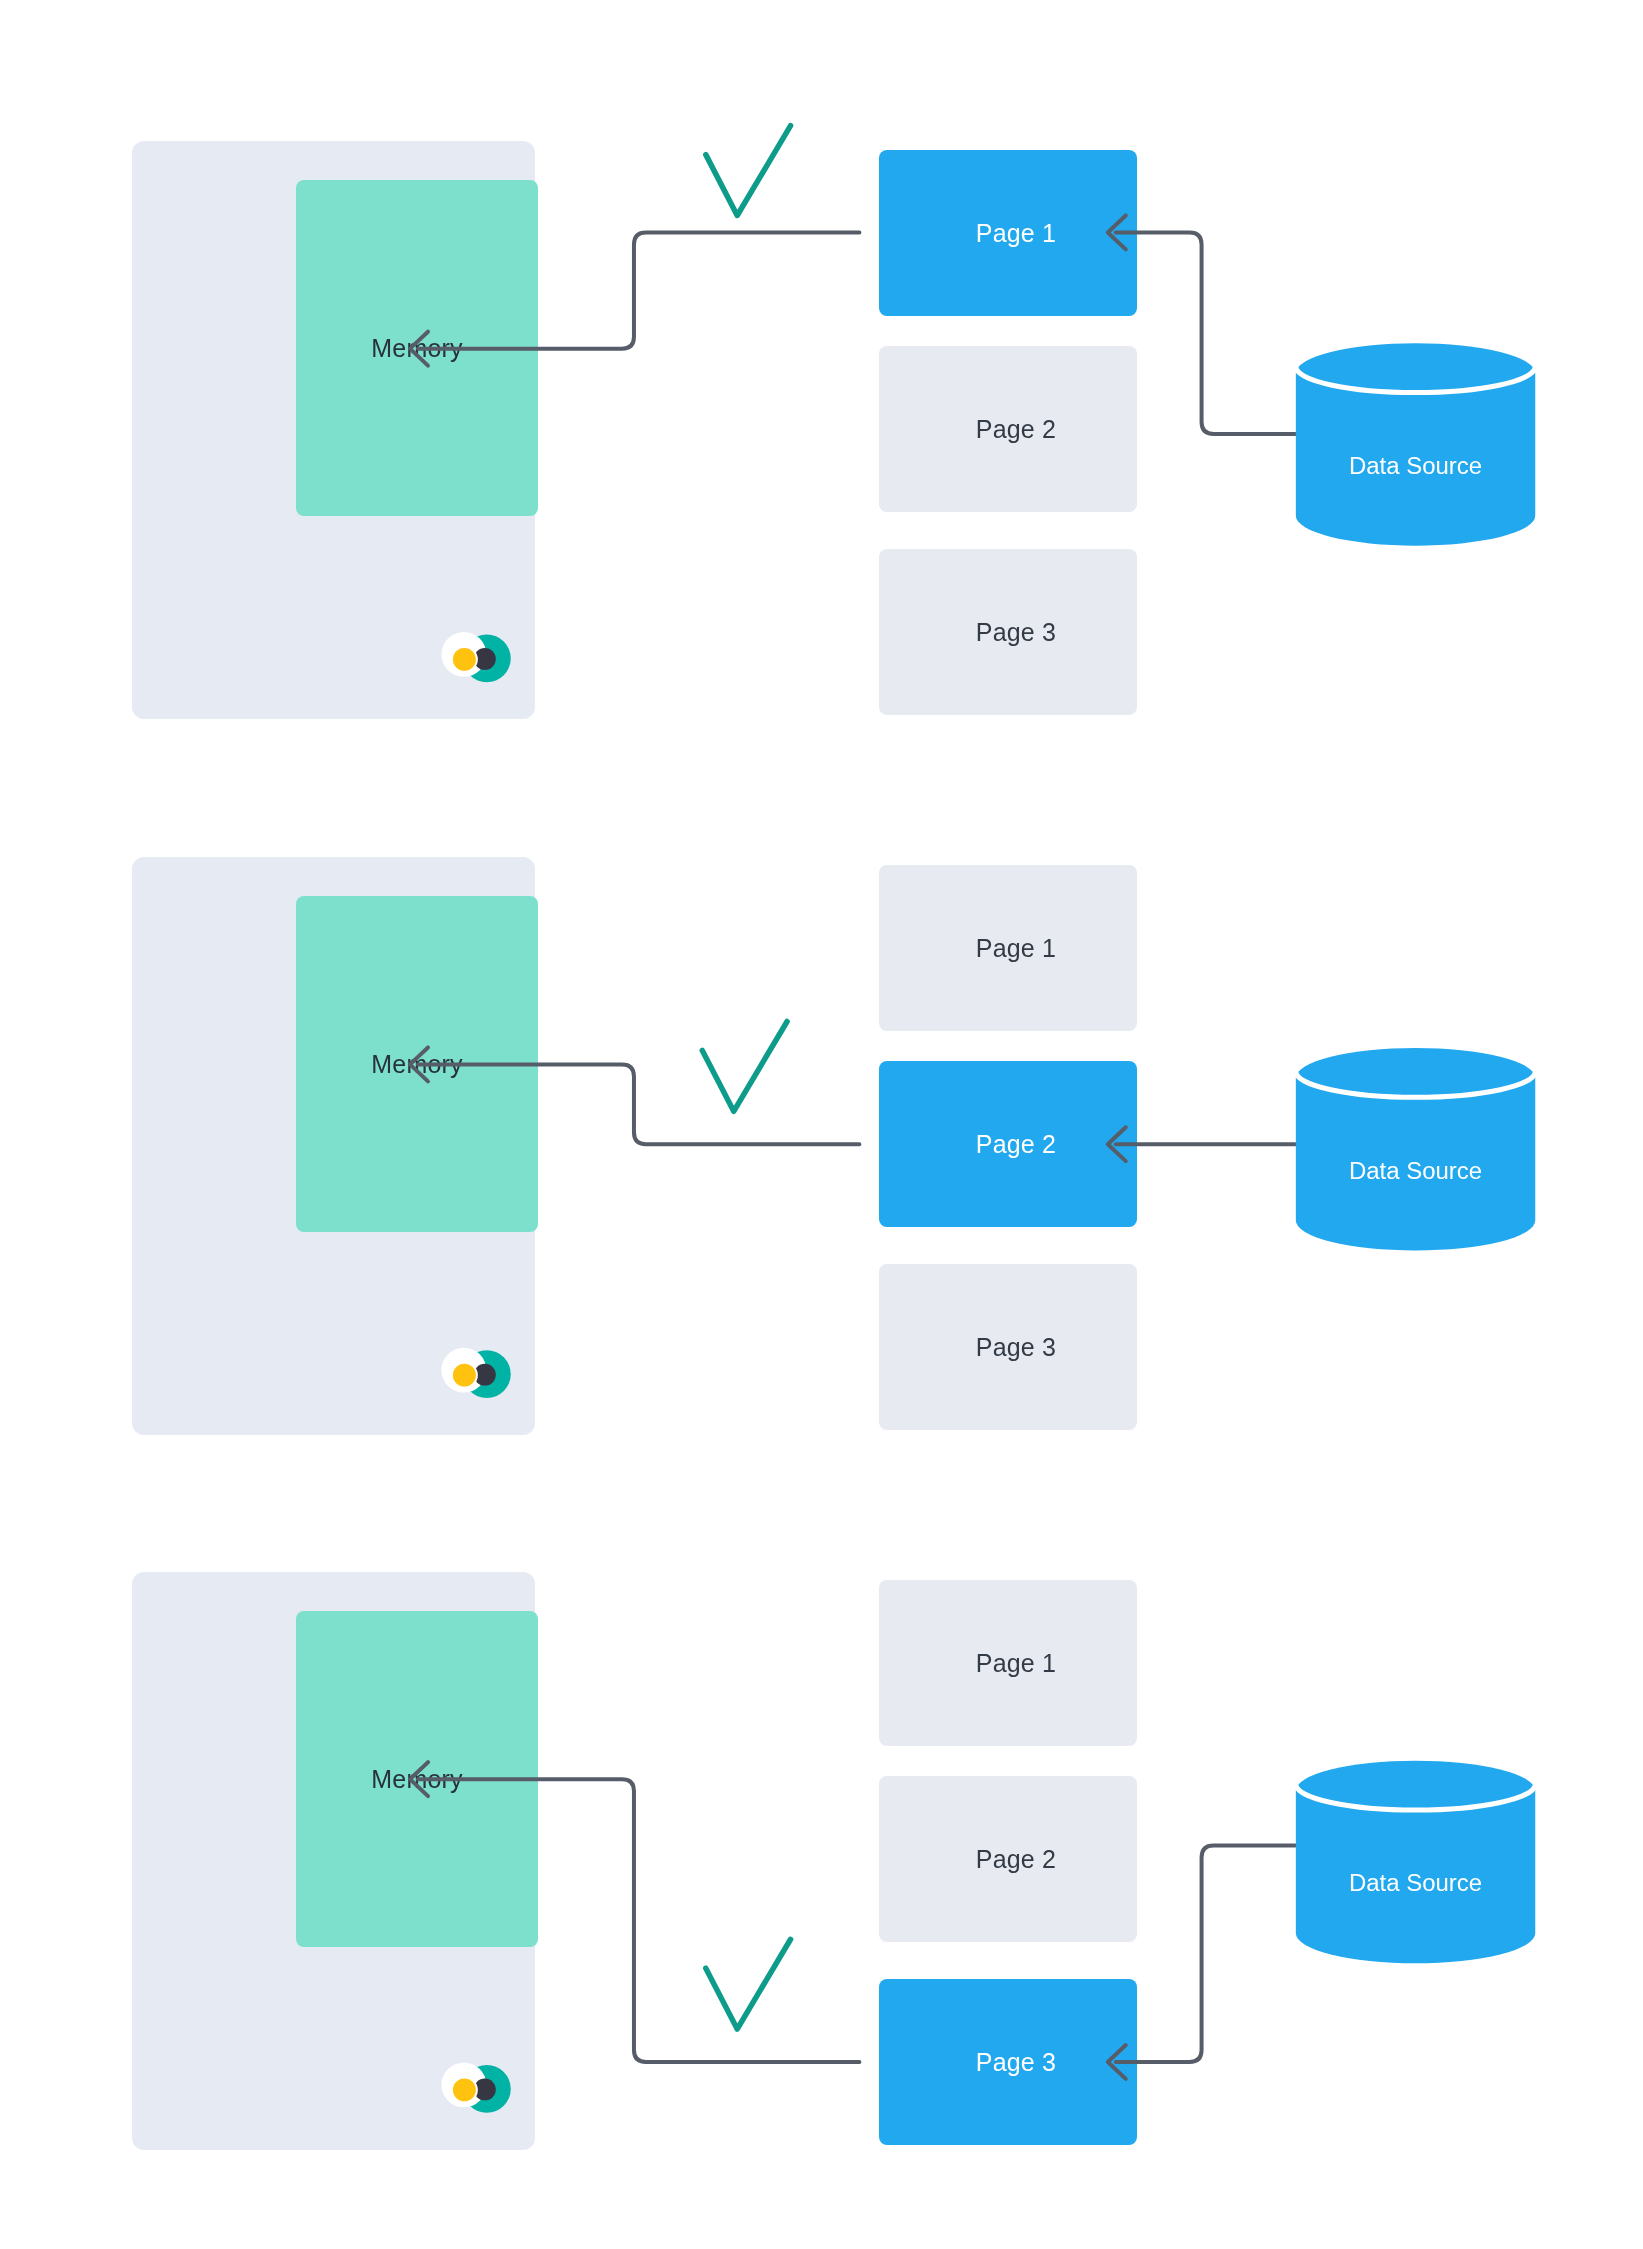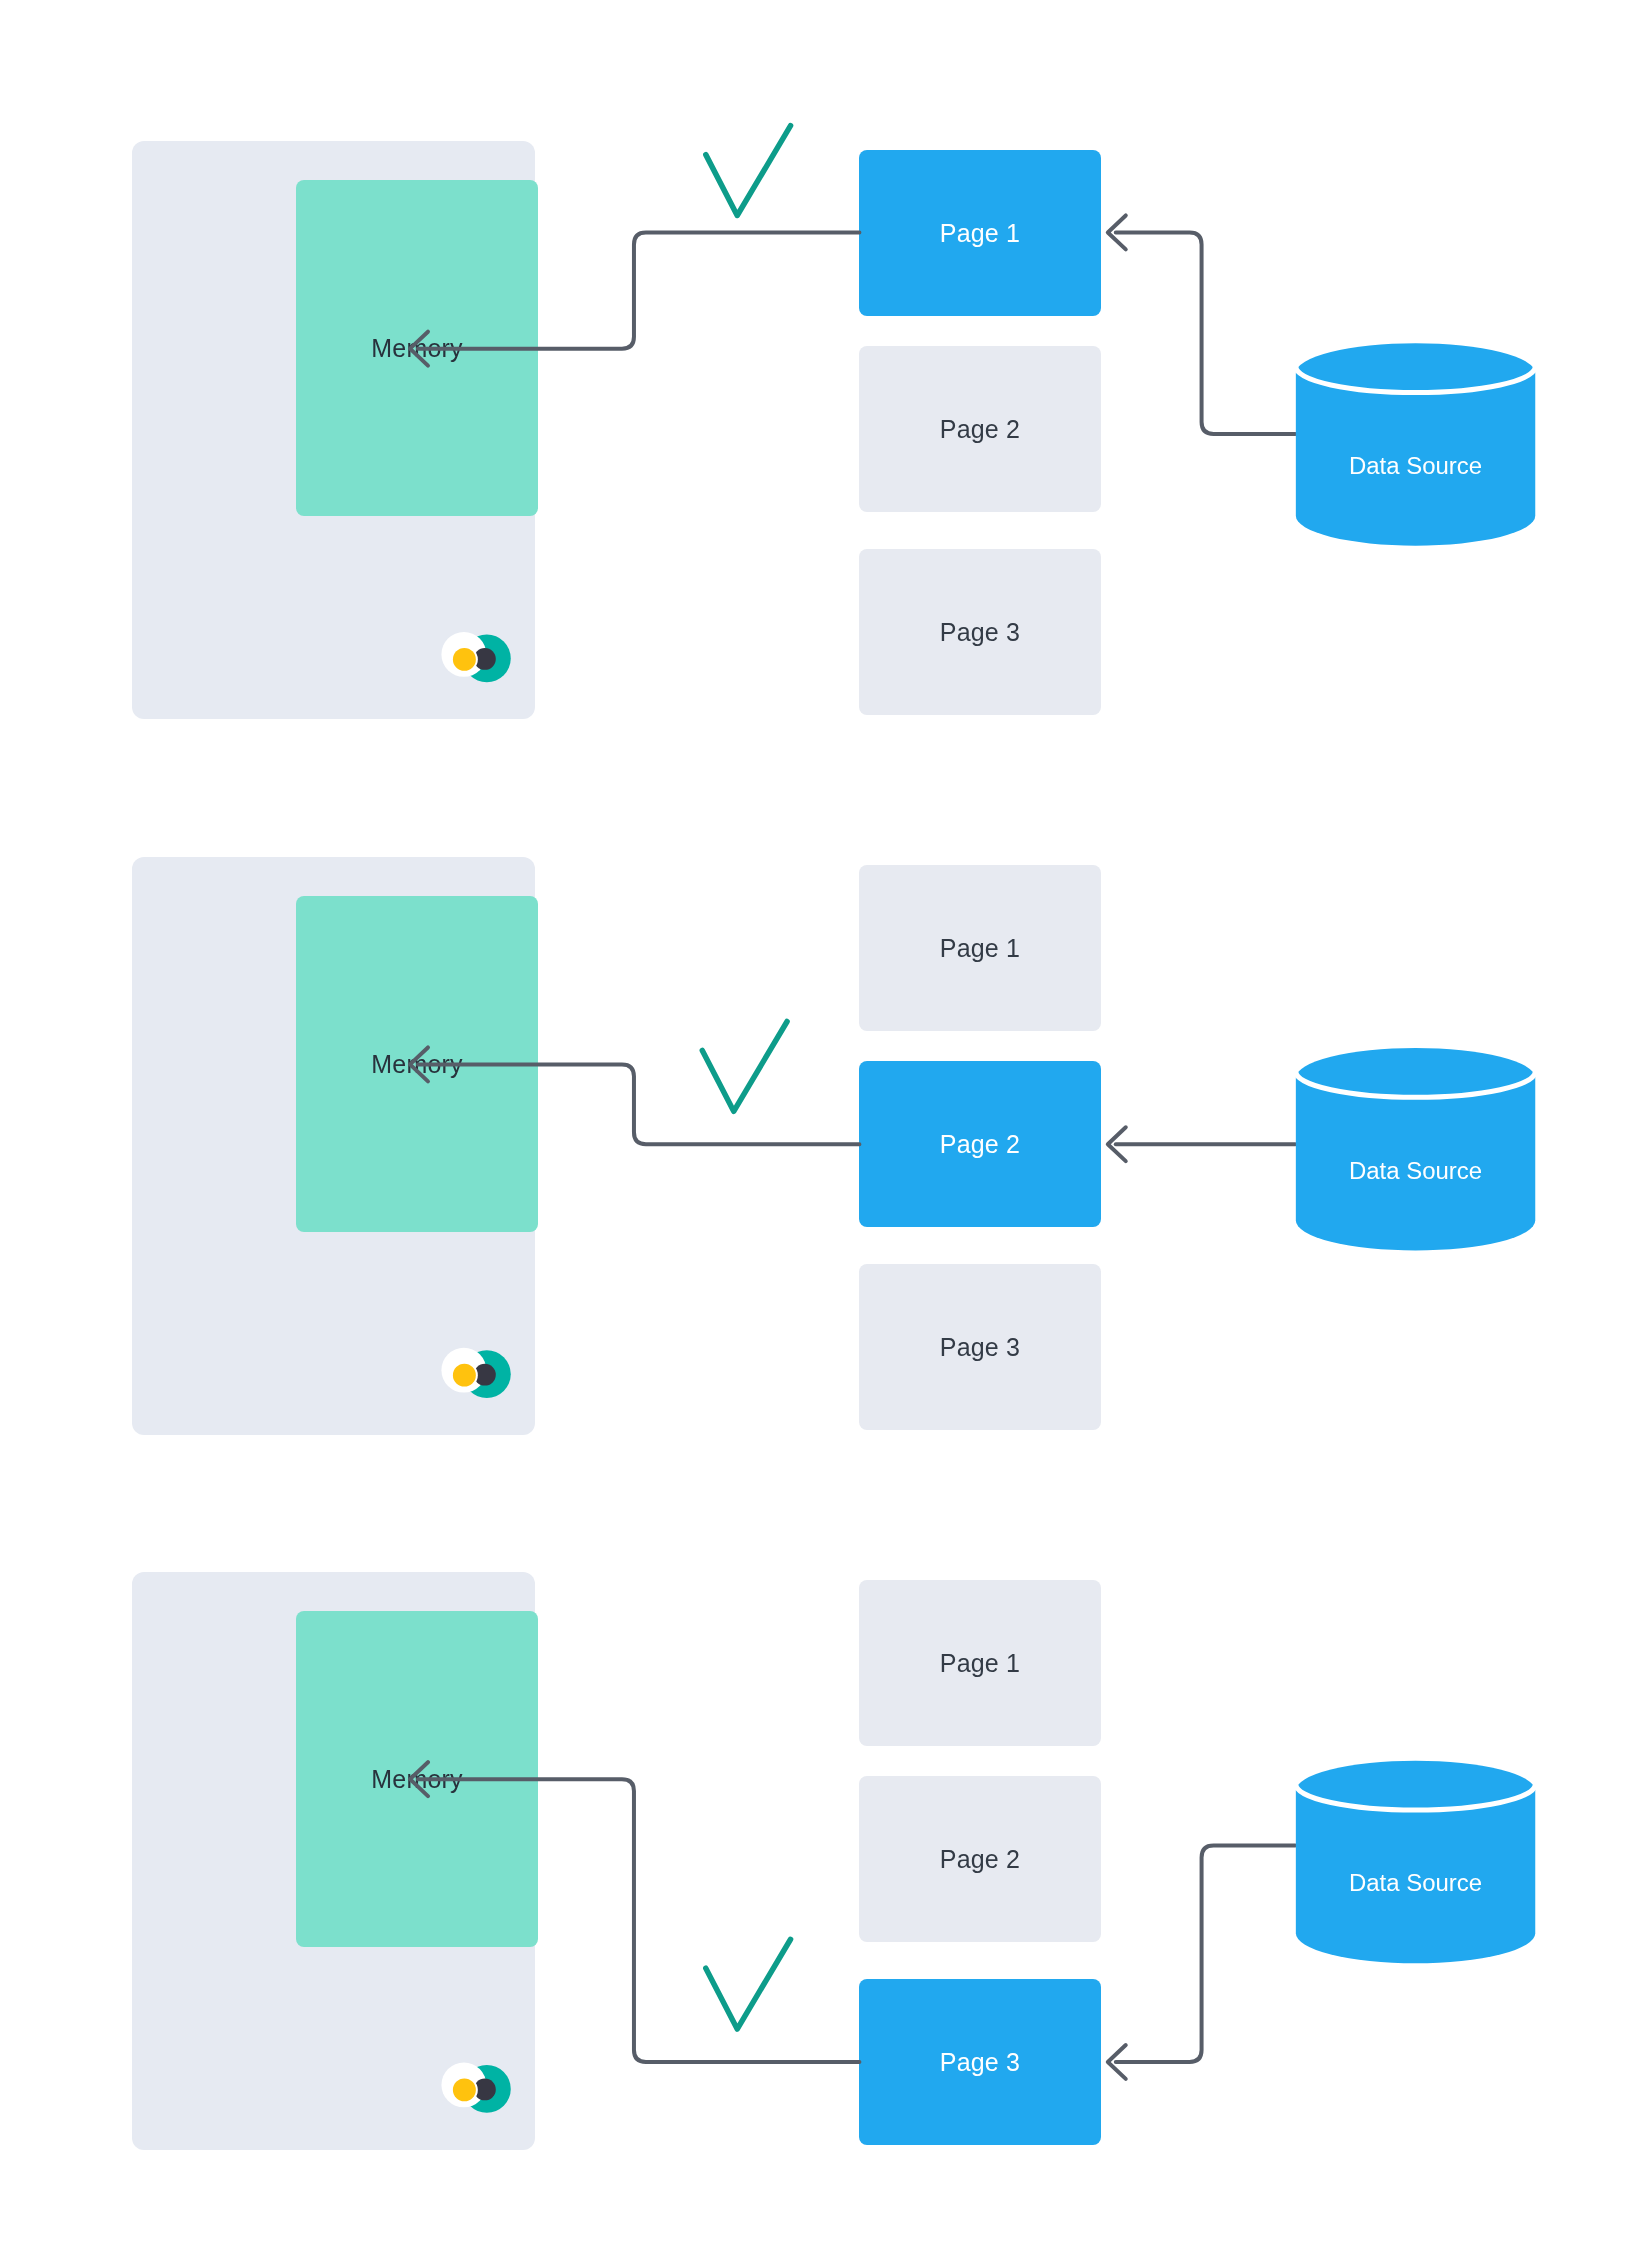--- a/index.html
+++ b/index.html
@@ -14,24 +14,24 @@
     position:absolute;left:132px;width:403px;height:578px;
     background:#E6EAF2;border-radius:12px;
   }
   .memory-box{
     position:absolute;left:164px;width:242px;height:336px;
     background:#7CE0CC;border-radius:8px;
     display:flex;align-items:center;justify-content:center;
   }
   .memory-box span{font-size:25px;color:#28323C;letter-spacing:0.2px;}
   .page{
-    position:absolute;left:859px;width:242px;height:166px;
+    position:absolute;left:879px;width:242px;height:166px;
     background:#E7EAF1;border-radius:8px;
     display:flex;align-items:center;justify-content:center;
-    font-size:25px;color:#333B46;letter-spacing:0.2px;
+    font-size:25px;color:#333B46;letter-spacing:0.2px;padding-left:16px;
   }
   .page.active{background:#21A8EF;color:#ffffff;}
   svg.overlay{position:absolute;left:0;top:0;pointer-events:none;}
   .conn{stroke:#575D68;stroke-width:8;fill:none;stroke-linecap:round;stroke-linejoin:round;}
   .check{stroke:#0D9C8A;stroke-width:11;fill:none;stroke-linecap:round;stroke-linejoin:round;}
   .cyl{fill:#21A8EF;}
   .cyl-arc{stroke:#ffffff;stroke-width:10;fill:none;}
   .cyl-label{fill:#ffffff;font-size:48px;text-anchor:middle;font-family:"Liberation Sans",sans-serif;}
 </style>
 </head>

